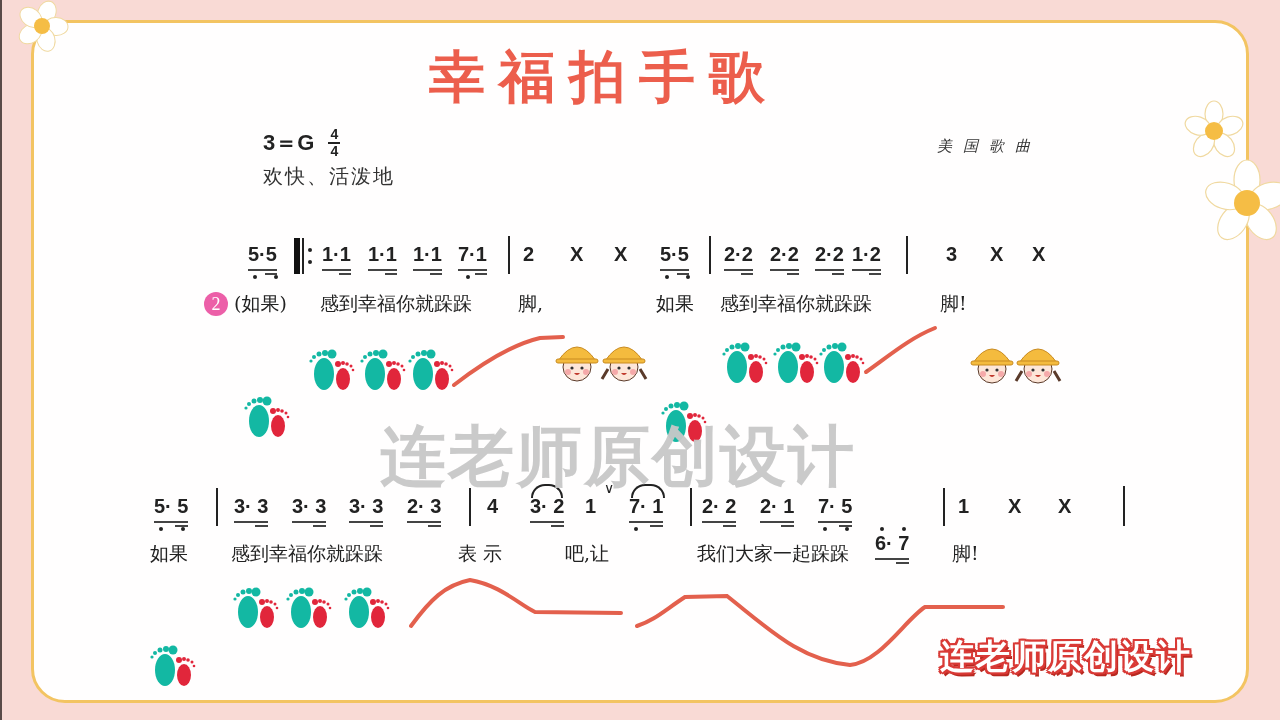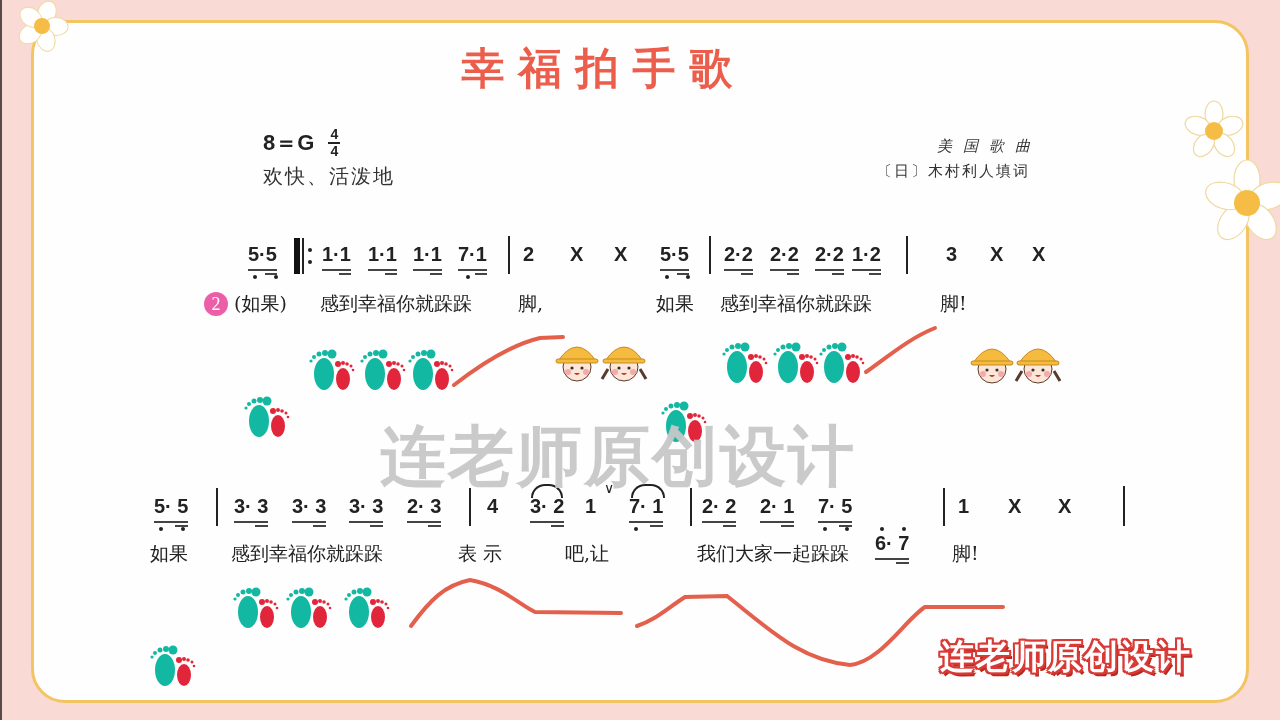--- a/index.html
+++ b/index.html
@@ -1,19 +1,19 @@
 <!DOCTYPE html>
 <html><head>
 <meta charset="utf-8">
 <style>
   html,body{margin:0;padding:0;}
   body{width:1280px;height:720px;overflow:hidden;background:#f9dad5;position:relative;font-family:"DejaVu Sans","Liberation Sans",sans-serif;}
   .edge-l{position:absolute;left:0;top:0;width:2px;height:720px;background:#5a4a48;}
   .card{position:absolute;left:31px;top:20px;width:1218px;height:683px;background:#fffefe;border:3px solid #f3c462;border-radius:34px;box-sizing:border-box;}
-  .title{position:absolute;left:0;width:1208px;top:40px;text-align:center;font-size:43px;font-weight:bold;color:#ec5e4c;letter-spacing:14px;font-family:"DejaVu Sans",sans-serif;}
+  .title{position:absolute;left:0;width:1208px;top:40px;text-align:center;font-size:56px;font-weight:bold;color:#ec5e4c;letter-spacing:14px;font-family:"DejaVu Sans",sans-serif;}
   .key{position:absolute;left:263px;top:128px;font-family:"Liberation Serif",serif;font-size:22px;color:#222;display:flex;align-items:center;}
   .key b{font-family:"Liberation Sans",sans-serif;font-weight:bold;font-size:22px;}
   .frac{display:inline-flex;flex-direction:column;align-items:center;font-family:"Liberation Sans",sans-serif;font-weight:bold;font-size:14px;line-height:13px;margin-left:14px;}
   .frac span.bar{width:12px;height:2px;background:#222;margin:1px 0;}
   .tempo{position:absolute;left:263px;top:163px;font-family:"DejaVu Serif",serif;font-size:20px;color:#333;letter-spacing:2px;}
   .credits{position:absolute;right:250px;top:134px;text-align:right;font-family:"DejaVu Serif",serif;font-size:15px;color:#333;line-height:25px;}
   .credits div{letter-spacing:2px;}
   .credits .c0{letter-spacing:11px;margin-right:-11px;font-style:italic;}
   .row{position:absolute;font-family:"Liberation Sans",sans-serif;font-weight:bold;font-size:20px;color:#222;}
   .n{position:absolute;white-space:nowrap;}
@@ -67,32 +67,31 @@
     <ellipse cx="42" cy="22" rx="13" ry="20" transform="rotate(144 42 45)"></ellipse>
     <ellipse cx="42" cy="22" rx="13" ry="20" transform="rotate(216 42 45)"></ellipse>
     <ellipse cx="42" cy="22" rx="13" ry="20" transform="rotate(288 42 45)"></ellipse>
   </g>
   <circle cx="42" cy="45" r="13" fill="#f5bd45"></circle>
 </svg>
 
 <div class="title">幸福拍手歌</div>
 
 <div class="key">
-  <b>8＝G</b>
+  <b>3＝G</b>
   <span class="frac">
     <span>4</span>
     <span class="bar" style="position:static;display:block;width:12px;height:2px;"></span>
     <span>4</span>
   </span>
 </div>
 <div class="tempo">欢快、活泼地</div>
 
 <div class="credits">
   <div class="c0">美国歌曲</div>
-  <div>〔日〕木村利人填词</div>
 </div>
 
 <div id="line1" class="row" style="left:0;top:243px;width:1280px;height:30px;">
     <span class="n" style="left: 248px;">5·5<span class="u u1"></span><span class="u u2" style="left: 60%;"></span></span>
     <span class="n" style="left: 322px;">1·1<span class="u u1"></span><span class="u u2" style="left: 60%;"></span></span>
     <span class="n" style="left: 368px;">1·1<span class="u u1"></span><span class="u u2" style="left: 60%;"></span></span>
     <span class="n" style="left: 413px;">1·1<span class="u u1"></span><span class="u u2" style="left: 60%;"></span></span>
     <span class="n" style="left: 458px;">7·1<span class="u u1"></span><span class="u u2" style="left: 60%;"></span></span>
     <span class="n" style="left: 523px;">2</span>
     <span class="n" style="left: 570px;">X</span>

